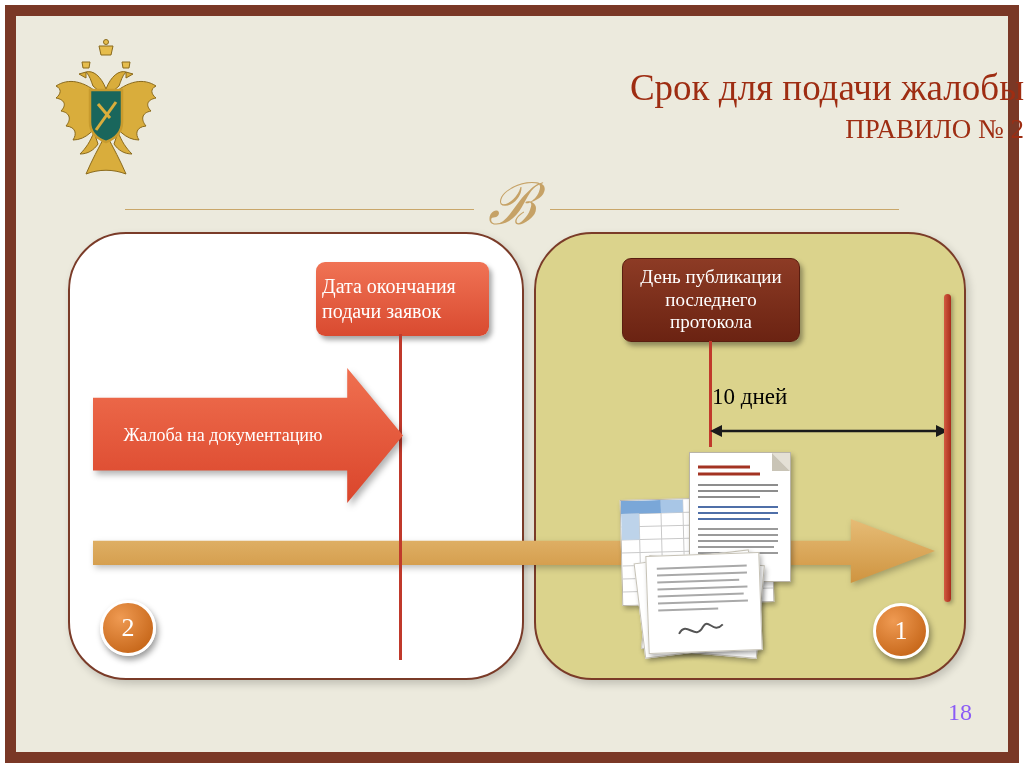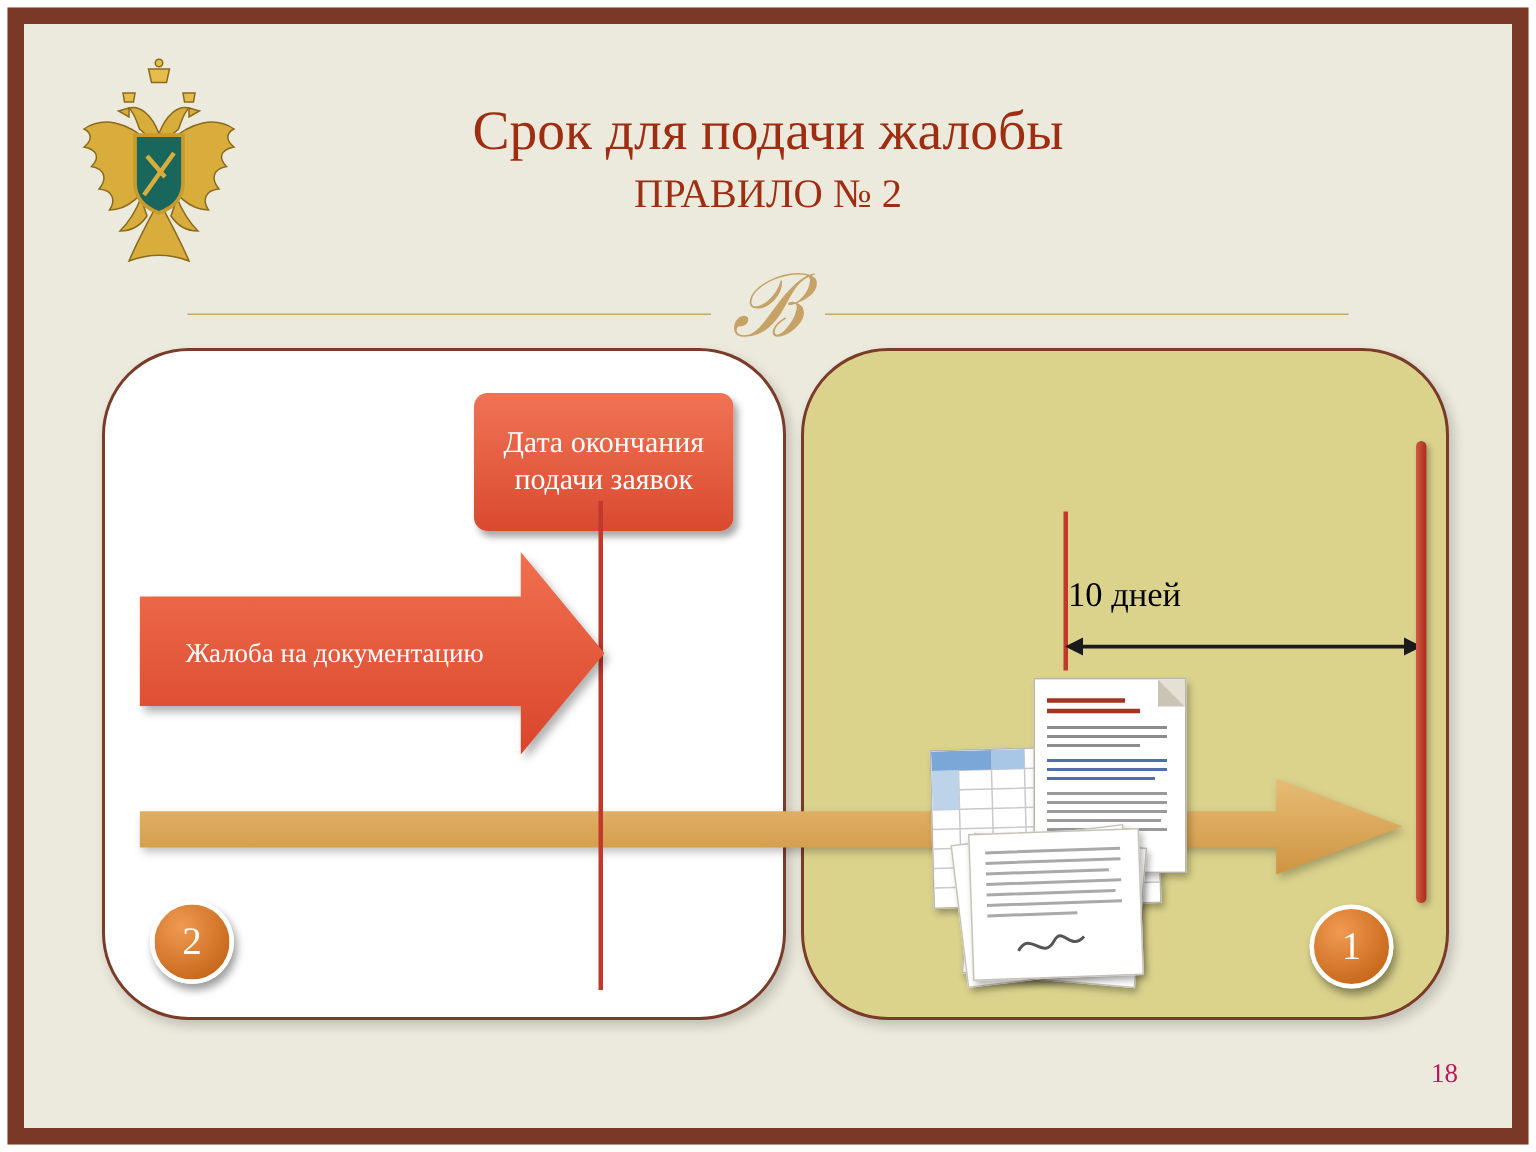--- a/index.html
+++ b/index.html
@@ -13,21 +13,21 @@
   .frame{
     position:absolute;inset:5px;
     border:11px solid #7a3826;
     background:#eceadd;
     box-sizing:border-box;
   }
   
   .emblem{position:absolute;left:46px;top:34px;width:120px;height:155px;}
   .title{
     position:absolute;left:0;right:0;top:64px;
-    text-align:center;color:#9e2d12;line-height:1.3;
+    text-align:right;color:#9e2d12;line-height:1.3;
   }
   .title .l1{font-size:37px;}
   .title .l2{font-size:27px;}
   .divider{
     position:absolute;left:125px;right:125px;top:178px;height:62px;
     display:flex;align-items:center;justify-content:center;gap:14px;
   }
   .divider .rule{flex:1;height:1px;background:#c9a76a;}
   .divider .glyph{
     font-size:58px;color:#c6a266;font-style:italic;line-height:1;
@@ -37,24 +37,24 @@
   .panel{
     position:absolute;top:232px;height:448px;box-sizing:border-box;
     border:2px solid #7a3b28;border-radius:58px;
     box-shadow:3px 4px 8px rgba(0,0,0,0.18);
     z-index:1;
   }
   .panel.left{left:68px;width:456px;background:#ffffff;}
   .panel.right{left:534px;width:432px;background:#dbd38c;}
   
   .callout-left{
-    position:absolute;left:316px;top:262px;width:173px;height:92px;
+    position:absolute;left:316px;top:262px;width:173px;height:74px;
     background:linear-gradient(180deg,#f07355 0%,#d94a30 100%);
     border-radius:9px;color:#ffffff;font-size:20px;line-height:1.25;
-    display:flex;align-items:center;justify-content:center;text-align:center;
+    display:flex;align-items:center;justify-content:center;text-align:left;
     padding:20px 6px;box-sizing:border-box;
     box-shadow:3px 4px 5px rgba(0,0,0,0.35);
     z-index:4;
   }
   .vline-left{
     position:absolute;left:399px;top:334px;width:3px;height:326px;
     background:#c0392b;z-index:4;
   }
   .block-arrow{
     position:absolute;left:93px;top:368px;width:310px;height:135px;
@@ -122,21 +122,21 @@
     box-shadow:2px 4px 6px rgba(0,0,0,0.4);
     color:#ffffff;font-size:26px;
     display:flex;align-items:center;justify-content:center;
     z-index:5;
   }
   .badge.two{left:100px;top:600px;}
   .badge.one{left:873px;top:603px;}
   
   .page-num{
     position:absolute;right:52px;bottom:42px;
-    color:#be185d;font-size:18px;z-index:5;margin-left:48px;
+    color:#8b5cf6;font-size:24px;z-index:5;margin-left:48px;
   }
 </style>
 </head>
 <body>
 
 <div class="slide">
   <div class="frame"></div>
 
   <div class="emblem">
     <svg viewBox="0 0 120 150" width="120" height="150">
@@ -231,20 +231,21 @@
     </div>
   </div>
 
   <div class="callout-left">Дата окончания подачи заявок</div>
   <div class="vline-left"></div>
   <div class="block-arrow">
     <div class="shape"></div>
     <div class="label">Жалоба на документацию</div>
   </div>
 
+  <div class="callout-right">День публикации последнего протокола</div>
   <div class="vline-right"></div>
   <div class="duration">10 дней</div>
   <div class="measure">
     <svg width="238" height="20">
       <line x1="8" y1="10" x2="230" y2="10" stroke="#1a1a1a" stroke-width="2.5"></line>
       <polygon points="0,10 12,4 12,16" fill="#1a1a1a"></polygon>
       <polygon points="238,10 226,4 226,16" fill="#1a1a1a"></polygon>
     </svg>
   </div>
   <div class="redbar"></div>

